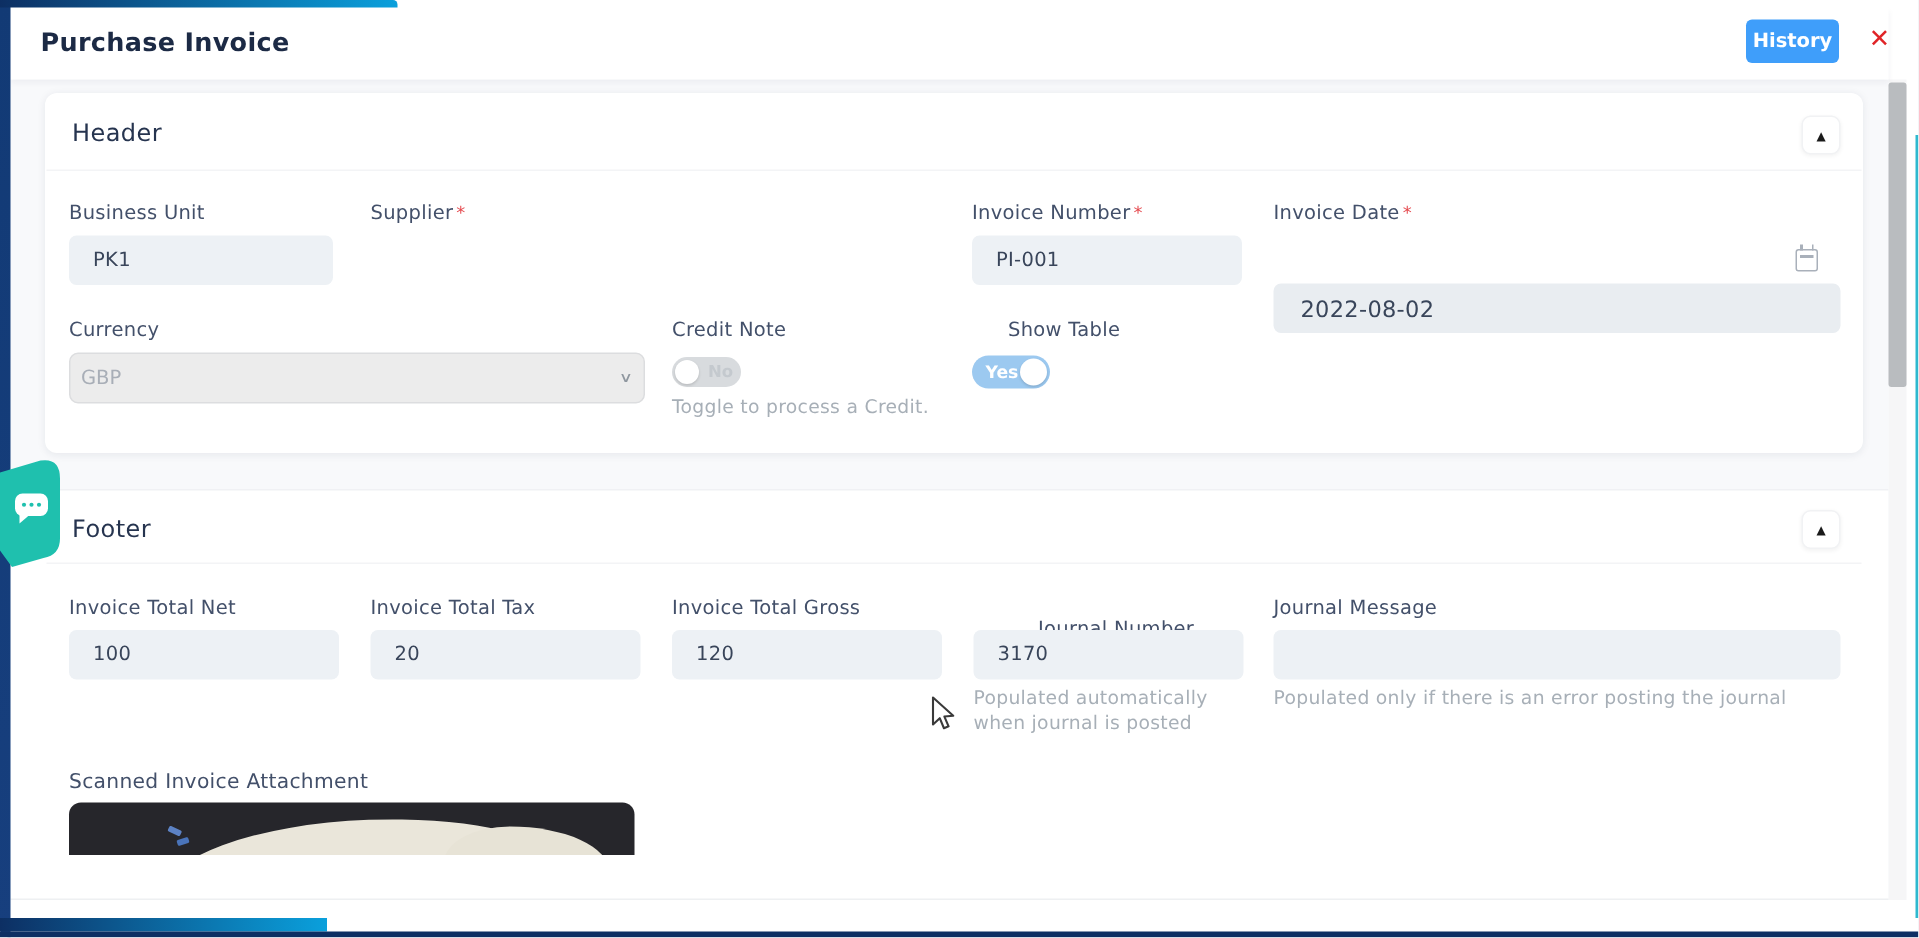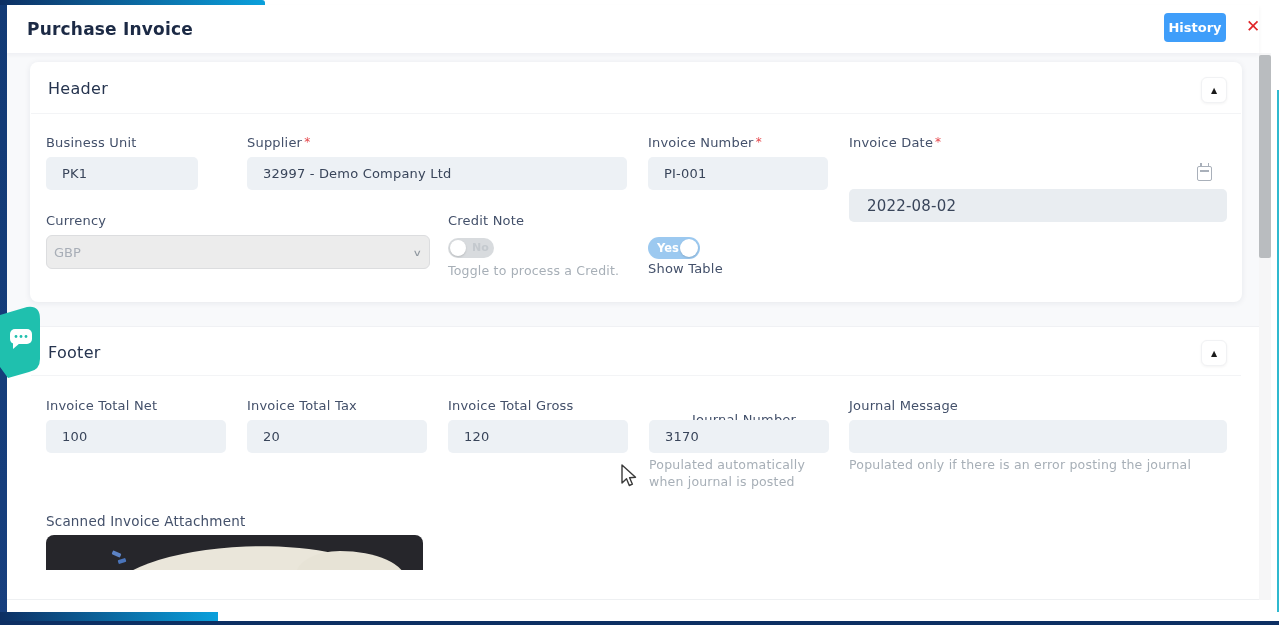--- a/index.html
+++ b/index.html
@@ -118,35 +118,34 @@
   <div class="field-label" style="left:247px;top:135px;">
     <span>Supplier</span><span class="req">*</span>
   </div>
   <div class="field-label" style="left:648px;top:135px;">
     <span>Invoice Number</span><span class="req">*</span>
   </div>
   <div class="field-label" style="left:849px;top:135px;">
     <span>Invoice Date</span><span class="req">*</span>
   </div>
 
-  <div class="input-box" style="left:46px;top:157px;width:152px;">PK1</div>
-  <div class="input-box" style="left:247px;top:157px;width:380px;">32997 - Demo Company Ltd</div>
+  <div class="input-box" style="left:46px;top:157px;width:176px;">PK1</div>
   <div class="input-box" style="left:648px;top:157px;width:180px;">PI-001</div>
   <div class="input-box input-date" style="left:849px;top:157px;width:378px;margin-top:32px;">2022-08-02</div>
   <div class="cal-icon">
       <div class="cal-line"></div>
     </div>
 
   <div class="field-label" style="left:46px;top:213px;">
     <span>Currency</span>
   </div>
   <div class="field-label" style="left:448px;top:213px;">
     <span>Credit Note</span>
   </div>
-  <div class="field-label" style="left:648px;top:213px;margin-top:48px;">
+  <div class="field-label" style="left:672px;top:213px;">
     <span>Show Table</span>
   </div>
 
   <div class="select-box">
     <span>GBP</span>
     <span class="chevron">∨</span>
   </div>
 
   <div class="toggle toggle-off">
     <div class="knob"></div>

